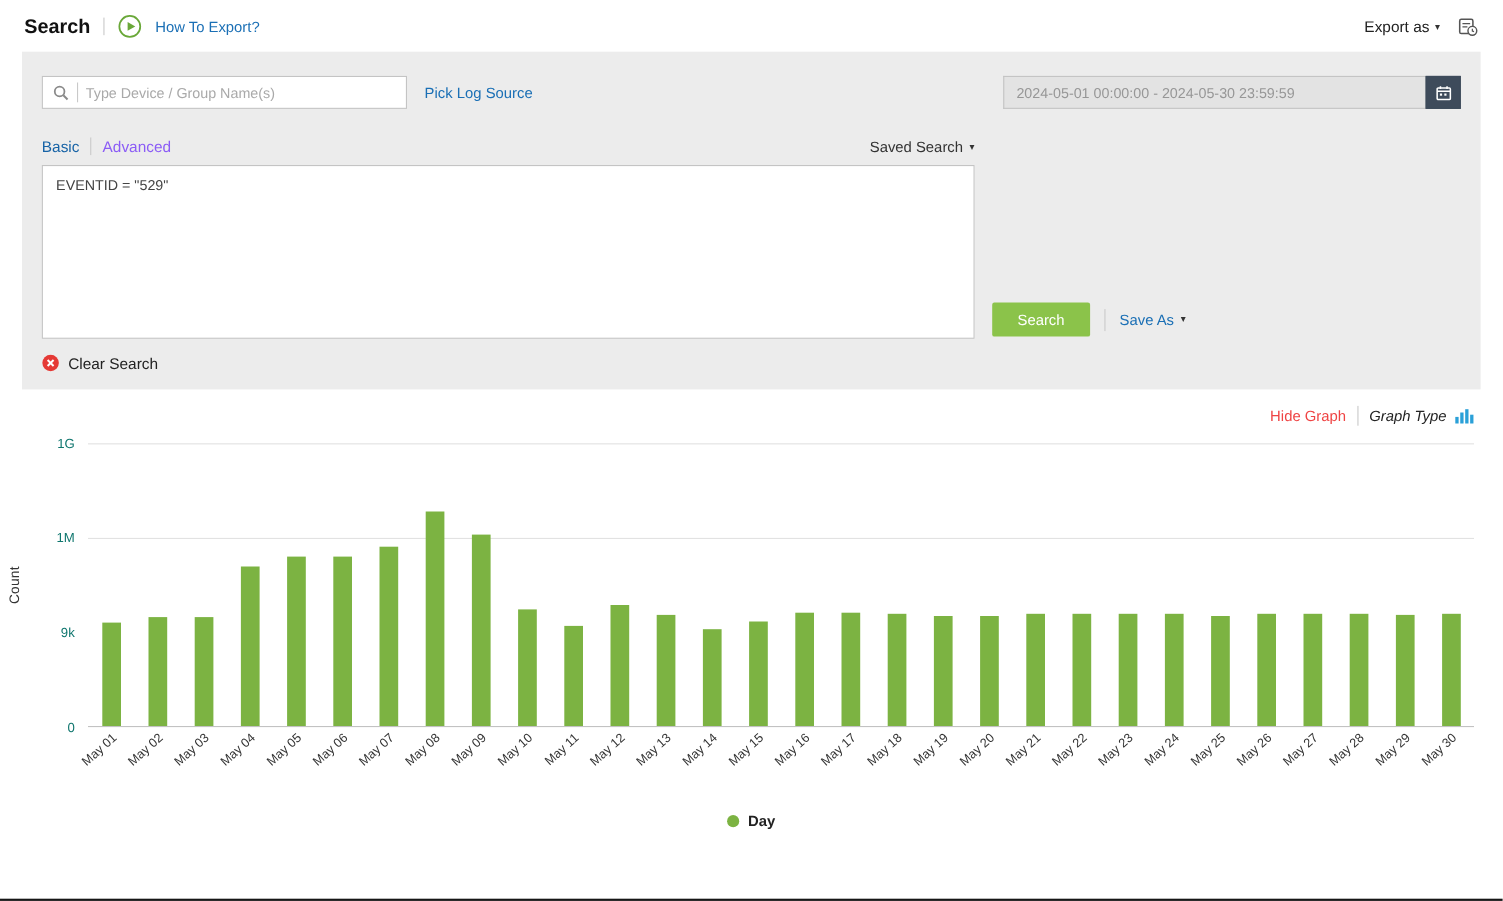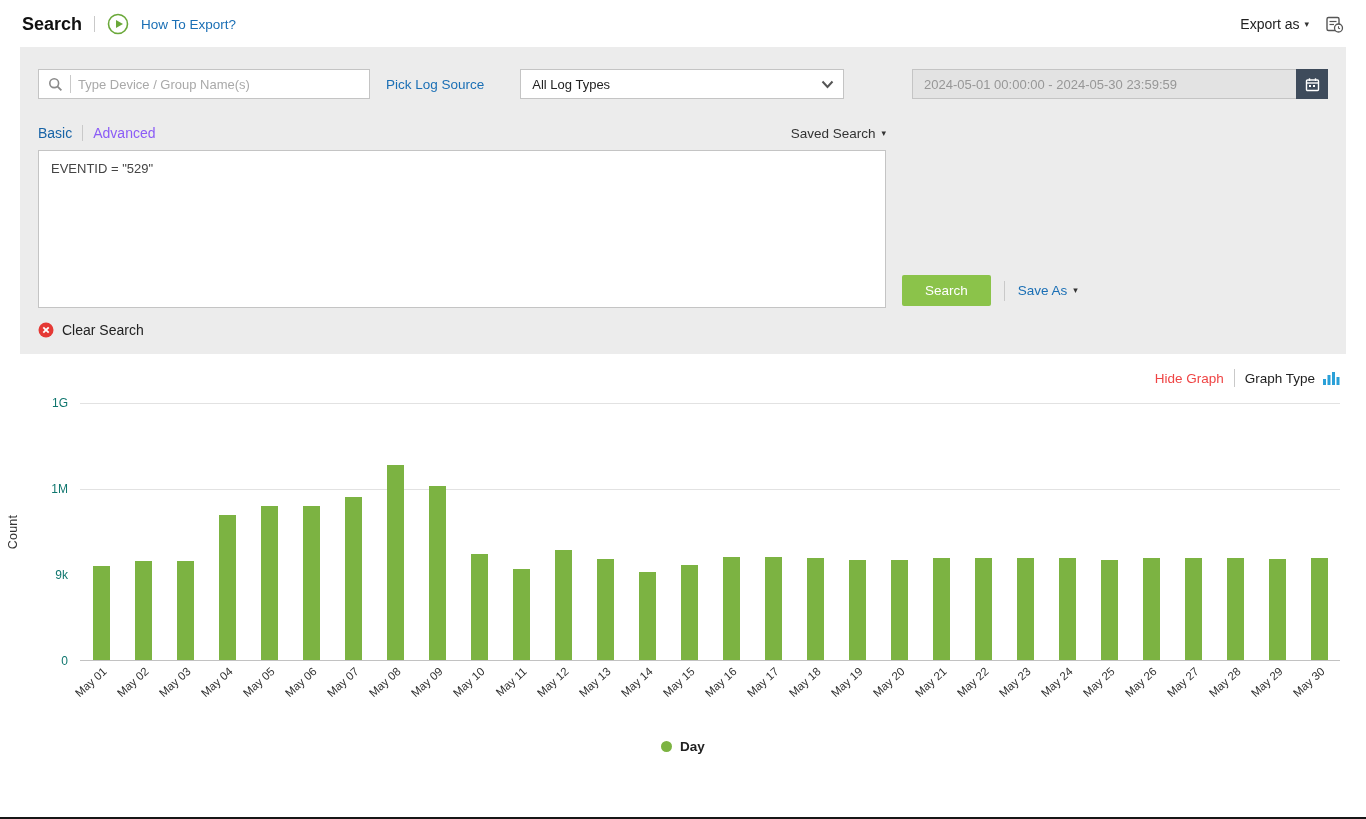--- a/index.html
+++ b/index.html
@@ -77,21 +77,21 @@
   .save-as .caret { color: #333; }
 
   .clear-row { margin-top: 14px; display: flex; align-items: center; gap: 8px; font-size: 14px; color: #222; cursor: pointer; width: max-content; }
 
   
   .graph-toolbar {
     display: flex; justify-content: flex-end; align-items: center; gap: 10px;
     padding: 15px 26px 4px 26px; font-size: 13.5px;
   }
   .hide-graph { color: #ef4444; }
-  .graph-type { color: #222; display: flex; align-items: center; gap: 7px; cursor: pointer; }
+  .graph-type { color: #222; display: flex; align-items: center; gap: 7px; cursor: pointer; font-style: italic; }
 
   .chart { display: flex; margin: 12px 26px 0 10px; }
   .y-area { width: 70px; position: relative; height: 258px; flex: none; }
   .ytick { position: absolute; right: 12px; font-size: 12px; color: #0f766e; }
   .count-label {
     position: absolute; left: -14px; top: 50%;
     transform: translateY(-50%) rotate(-90deg);
     font-size: 12.5px; color: #333; letter-spacing: 0.2px;
   }
   .plot-col { flex: 1; }
@@ -149,28 +149,20 @@
       <span style="display:flex;">
         <svg width="15" height="15" viewBox="0 0 15 15">
           <circle cx="6.2" cy="6.2" r="4.4" fill="none" stroke="#8a8a8a" stroke-width="1.6"></circle>
           <line x1="9.6" y1="9.6" x2="13.4" y2="13.4" stroke="#8a8a8a" stroke-width="1.8"></line>
         </svg>
       </span>
       <span class="vdiv" style="height:18px"></span>
       <input type="text" placeholder="Type Device / Group Name(s)" style="">
     </div>
     <a class="link pick-log">Pick Log Source</a>
-    <div class="select">
-      <span>All Log Types</span>
-      <span class="chev-box">
-        <svg width="13" height="9" viewBox="0 0 13 9">
-            <polyline points="1.5,1.5 6.5,7 11.5,1.5" fill="none" stroke="#555" stroke-width="2"></polyline>
-          </svg>
-      </span>
-    </div>
     <div class="date-group">
       <input type="text" readonly="" value="2024-05-01 00:00:00 - 2024-05-30 23:59:59" style="">
       <button class="cal-btn">
         <svg width="15" height="15" viewBox="0 0 15 15">
           <rect x="1.5" y="3" width="12" height="10.5" rx="1" fill="none" stroke="#fff" stroke-width="1.4"></rect>
           <line x1="1.5" y1="6" x2="13.5" y2="6" stroke="#fff" stroke-width="1.4"></line>
           <line x1="4.5" y1="1.3" x2="4.5" y2="4" stroke="#fff" stroke-width="1.4"></line>
           <line x1="10.5" y1="1.3" x2="10.5" y2="4" stroke="#fff" stroke-width="1.4"></line>
           <rect x="4" y="8" width="2" height="2" fill="#fff"></rect>
           <rect x="8" y="8" width="2" height="2" fill="#fff"></rect>

